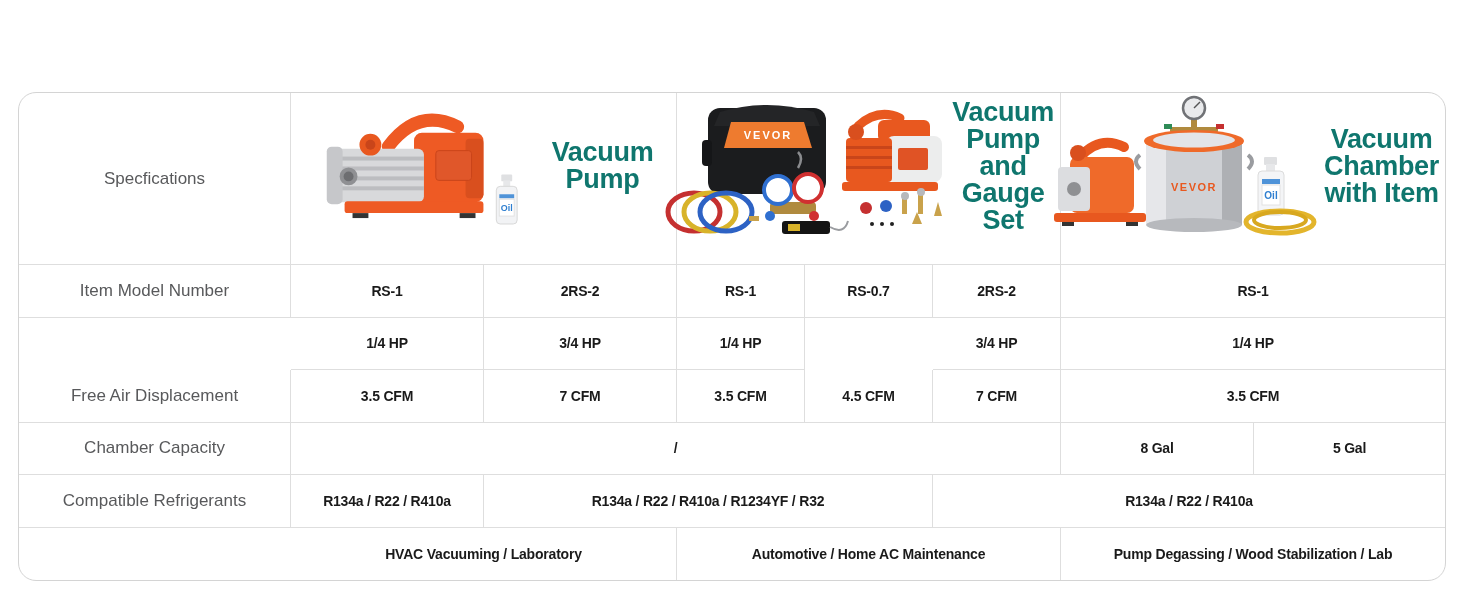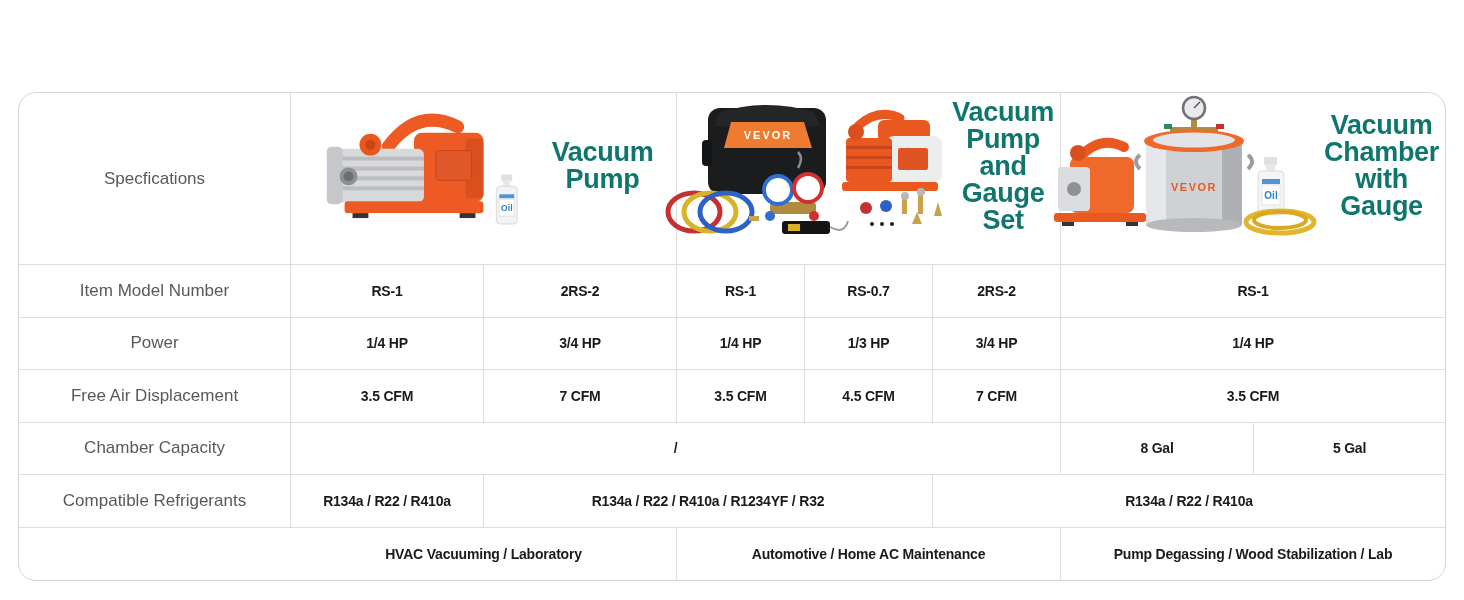--- a/index.html
+++ b/index.html
@@ -174,36 +174,34 @@
             <rect x="226" y="84" width="18" height="5" fill="#4f93d8"></rect>
             <rect x="226" y="90" width="18" height="20" fill="#ffffff" stroke="#e2e2e2"></rect>
             <text x="235" y="104" font-size="10" font-weight="bold" fill="#2f7fd0" text-anchor="middle">Oil</text>
           </g>
           <g>
             <ellipse cx="244" cy="127" rx="34" ry="11" stroke="#e3b52c" stroke-width="5" fill="none"></ellipse>
             <ellipse cx="244" cy="125" rx="26" ry="8" stroke="#d8a81f" stroke-width="4" fill="none"></ellipse>
           </g>
         </svg>
       </div>
-      <div class="product-title">Vacuum Chamber with Gauge</div>
+      <div class="product-title">Vacuum Chamber with Item</div>
     </div>
 
     <div class="cell row-label" style="grid-row:2; grid-column:1/2;">Item Model Number</div>
     <div class="cell value" style="grid-row:2; grid-column:2/3;">RS-1</div>
     <div class="cell value" style="grid-row:2; grid-column:3/4;">2RS-2</div>
     <div class="cell value" style="grid-row:2; grid-column:4/5;">RS-1</div>
     <div class="cell value" style="grid-row:2; grid-column:5/6;">RS-0.7</div>
     <div class="cell value" style="grid-row:2; grid-column:6/7;">2RS-2</div>
     <div class="cell value er" style="grid-row:2; grid-column:7/9;">RS-1</div>
 
-    <div class="cell row-label" style="grid-row:3; grid-column:1/2;">Power</div>
     <div class="cell value" style="grid-row:3; grid-column:2/3;">1/4 HP</div>
     <div class="cell value" style="grid-row:3; grid-column:3/4;">3/4 HP</div>
     <div class="cell value" style="grid-row:3; grid-column:4/5;">1/4 HP</div>
-    <div class="cell value" style="grid-row:3; grid-column:5/6;">1/3 HP</div>
     <div class="cell value" style="grid-row:3; grid-column:6/7;">3/4 HP</div>
     <div class="cell value er" style="grid-row:3; grid-column:7/9;">1/4 HP</div>
 
     <div class="cell row-label" style="grid-row:4; grid-column:1/2;">Free Air Displacement</div>
     <div class="cell value" style="grid-row:4; grid-column:2/3;">3.5 CFM</div>
     <div class="cell value" style="grid-row:4; grid-column:3/4;">7 CFM</div>
     <div class="cell value" style="grid-row:4; grid-column:4/5;">3.5 CFM</div>
     <div class="cell value" style="grid-row:4; grid-column:5/6;">4.5 CFM</div>
     <div class="cell value" style="grid-row:4; grid-column:6/7;">7 CFM</div>
     <div class="cell value er" style="grid-row:4; grid-column:7/9;">3.5 CFM</div>

